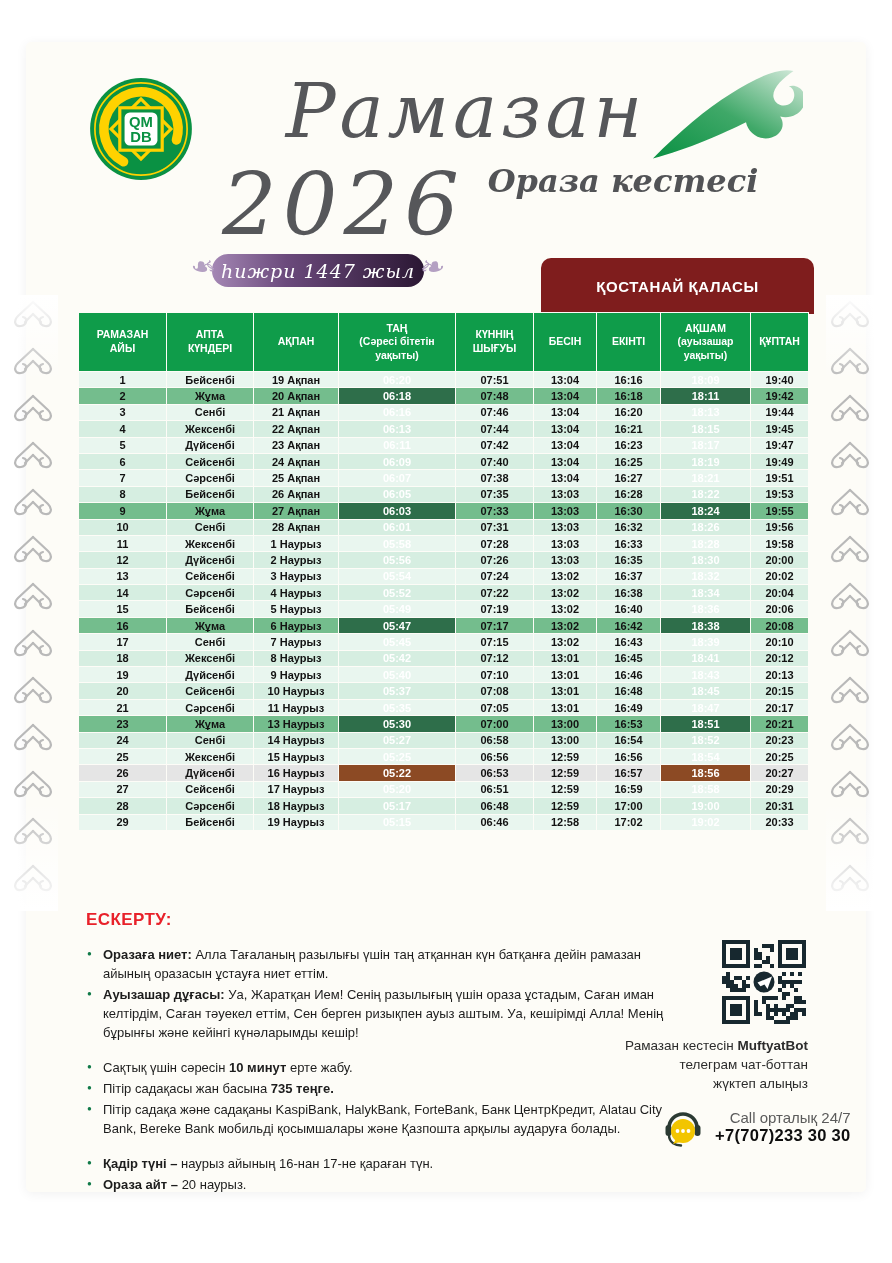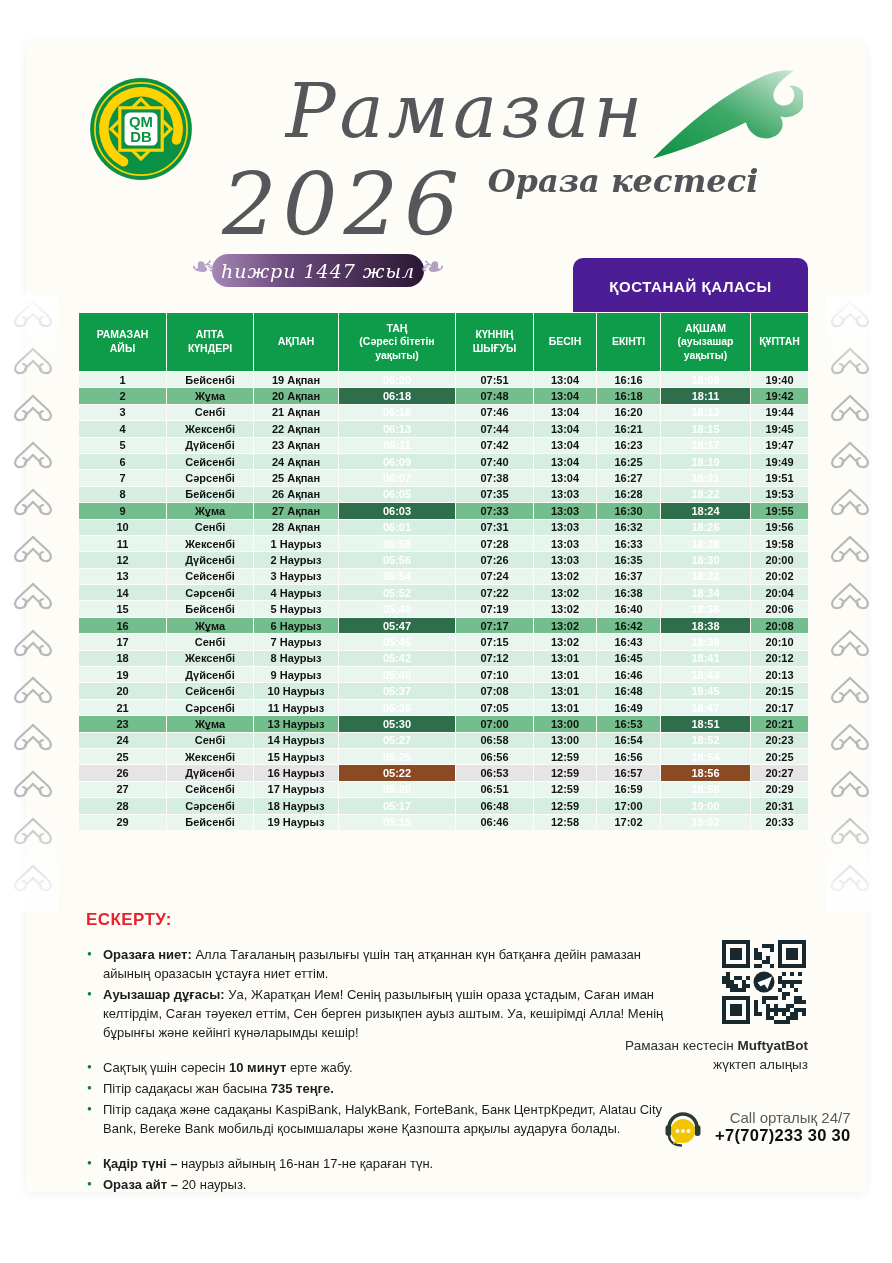--- a/index.html
+++ b/index.html
@@ -28,21 +28,21 @@
   .subtitle{position:absolute;left:452px;top:120px;width:290px;text-align:center;
       font-family:"DejaVu Serif",serif;font-style:italic;font-weight:bold;font-size:32px;color:#525356;}
   .swoosh{position:absolute;left:625px;top:10px;width:152px;height:114px;}
   .ribbon{position:absolute;left:186px;top:212px;width:212px;height:33px;border-radius:16px;
       background:linear-gradient(90deg,#a487b4 0%,#6b4a7c 35%,#2b1733 100%);
       display:flex;align-items:center;justify-content:center;color:#fff;
       font-family:"DejaVu Serif",serif;font-style:italic;font-size:19px;letter-spacing:1px;}
   .ribbon .end{position:absolute;top:-2px;font-size:30px;color:#b4a0c2;line-height:1;}
   .ribbon .end.l{left:-20px;transform:scaleX(-1);}
   .ribbon .end.r{right:-20px;}
-  .city-badge{position:absolute;left:547px;top:216px;width:235px;height:56px;background:#4c1d95;
+  .city-badge{position:absolute;left:515px;top:216px;width:273px;height:56px;background:#7f1d1d;
       border-radius:10px 10px 0 0;display:flex;align-items:center;justify-content:center;
       color:#fff;font-weight:bold;font-size:15px;letter-spacing:.6px;}
 
   
   .table-wrap{position:absolute;left:52px;top:270px;width:730px;z-index:2;}
   table{width:100%;border-collapse:collapse;table-layout:fixed;}
   th{background:#0f9c4a;color:#fff;font-size:10.5px;font-weight:bold;height:58px;
      border:1.5px solid #fdfcf7;white-space:pre-line;line-height:1.3;padding:0 1px;vertical-align:middle;}
   td{height:15.4px;text-align:center;font-size:11px;font-weight:bold;color:#121212;
      border:1.3px solid #fdfcf7;padding:0;vertical-align:middle;}
@@ -753,20 +753,21 @@
         <rect x="66" y="10" width="12" height="12" fill="#17282f"></rect>
         <rect x="2" y="58" width="28" height="28" fill="#17282f"></rect>
         <rect x="6" y="62" width="20" height="20" fill="#fdfcf7"></rect>
         <rect x="10" y="66" width="12" height="12" fill="#17282f"></rect>
         <circle cx="44" cy="44" r="10.5" fill="#17282f"></circle>
         <path d="M37.5 44.5 L52 38.5 L47.5 51 L44.5 46.5 L40.5 48.2 Z" fill="#fff"></path>
       </svg>
 
     <div class="qr-caption" id="qr-caption">
         <div><span>Рамазан кестесін </span><b>MuftyatBot</b></div>
+        <div><span>телеграм чат-боттан</span></div>
         <div><span>жүктеп алыңыз</span></div>
       </div>
 
     <div class="call">
       <svg width="46" height="46" viewBox="0 0 46 46">
         <path d="M9 24 a14 14 0 0 1 28 0" fill="none" stroke="#2b3a33" stroke-width="3.6" stroke-linecap="round"></path>
         <rect x="5.5" y="21" width="6" height="11" rx="3" fill="#2b3a33"></rect>
         <rect x="34.5" y="21" width="6" height="11" rx="3" fill="#2b3a33"></rect>
         <path d="M9 31 C9 39 16 41.5 21 41.5" fill="none" stroke="#2b3a33" stroke-width="2.4" stroke-linecap="round"></path>
         <circle cx="23" cy="27" r="12" fill="#f2c500"></circle>

